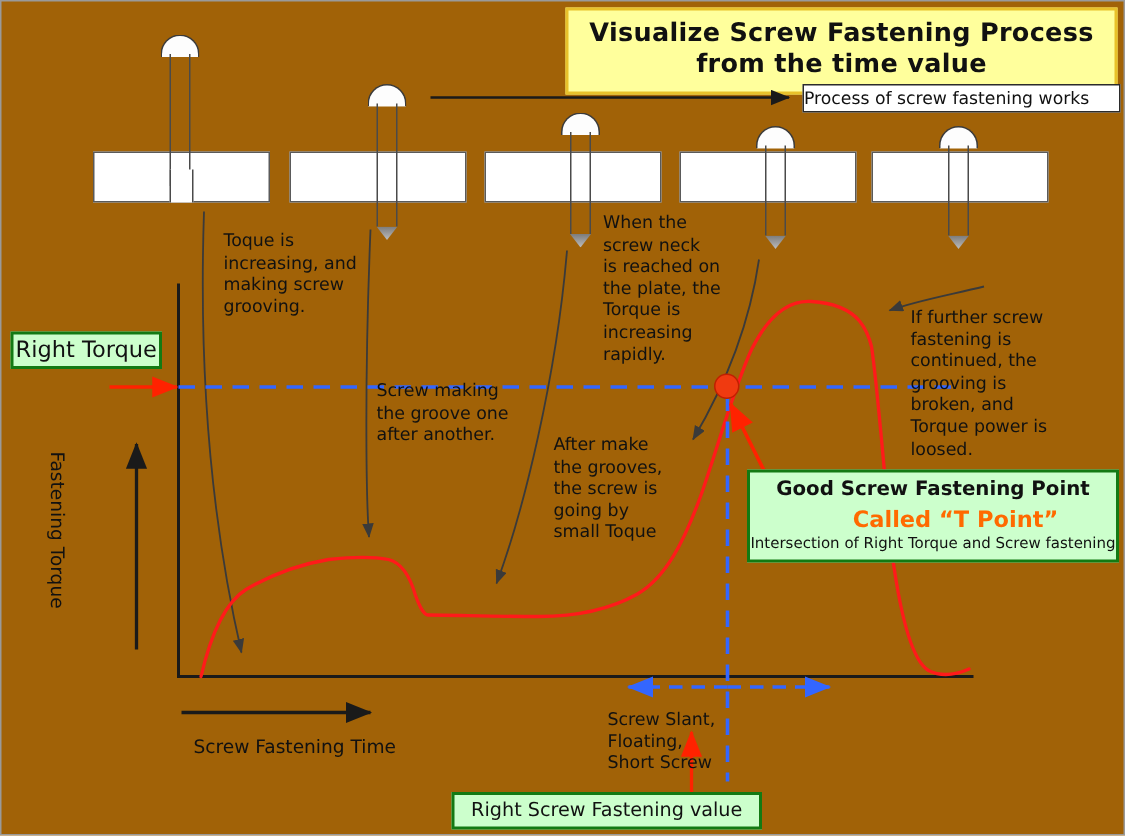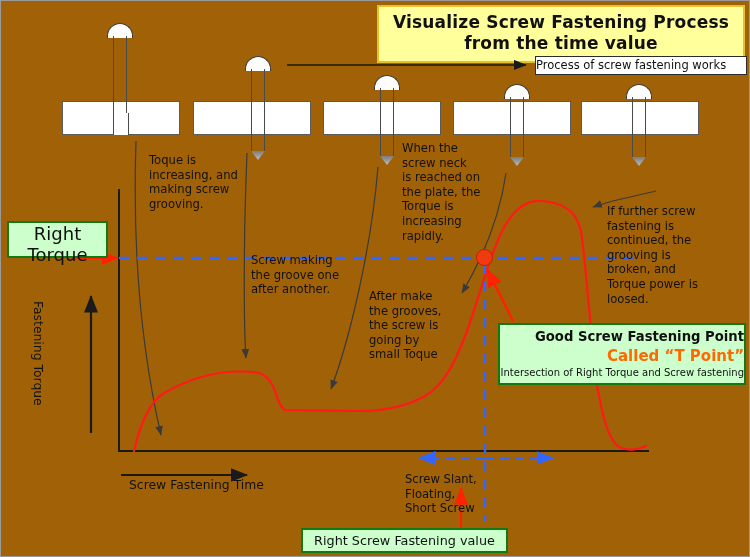--- a/index.html
+++ b/index.html
@@ -74,29 +74,29 @@
 
   
   svg.layer{position:absolute;left:0;top:0;width:750px;height:557px;overflow:visible;}
   svg.layer *{vector-effect:non-scaling-stroke;}
 
   
   .greenbox{
     position:absolute;background:#CCFFCC;border:2px solid #137A13;box-sizing:border-box;
     text-align:center;color:#111;
   }
-  #right-torque-box{left:6px;top:220px;width:101px;height:37px;font-size:18px;line-height:21px;}
-  #tpoint-box{left:497px;top:322px;width:248px;height:62px;padding-top:3px;text-align:right;}
+  #right-torque-box{left:6px;top:220px;width:101px;height:25px;font-size:15px;line-height:21px;}
+  #tpoint-box{left:497px;top:312px;width:248px;height:62px;padding-top:3px;}
   #tpoint-box .l1{font-size:13.2px;font-weight:bold;line-height:18px;}
   #tpoint-box .l2{font-size:15px;font-weight:bold;color:#FF6A00;line-height:20px;padding-left:30px;}
   #tpoint-box .l3{font-size:10px;line-height:13px;}
   #right-time-box{left:300px;top:527px;width:207px;height:25px;font-size:12.8px;line-height:21px;}
 
   
-  #x-cap{left:128px;top:476px;font-size:12.4px;color:#111;}
+  #x-cap{left:128px;top:489px;font-size:12.4px;color:#111;}
   #y-cap{
     left:45px;top:300px;font-size:12.4px;color:#111;
     transform:rotate(90deg);transform-origin:left top;white-space:nowrap;
   }
   .tpt-dot{position:absolute;left:475px;top:248px;width:17px;height:17px;border-radius:50%;
      background:#F03A10;border:1.6px solid #C02000;box-sizing:border-box;}
 </style>
 </head>
 <body>
 

